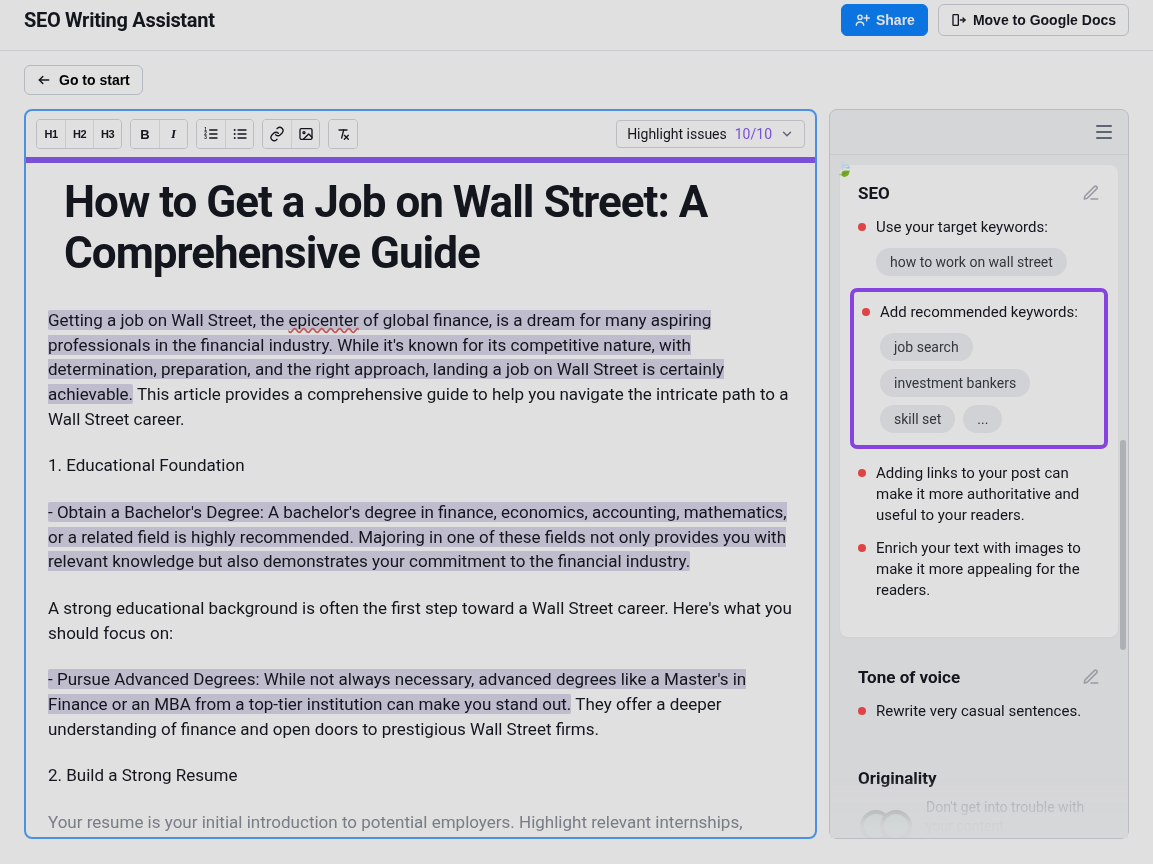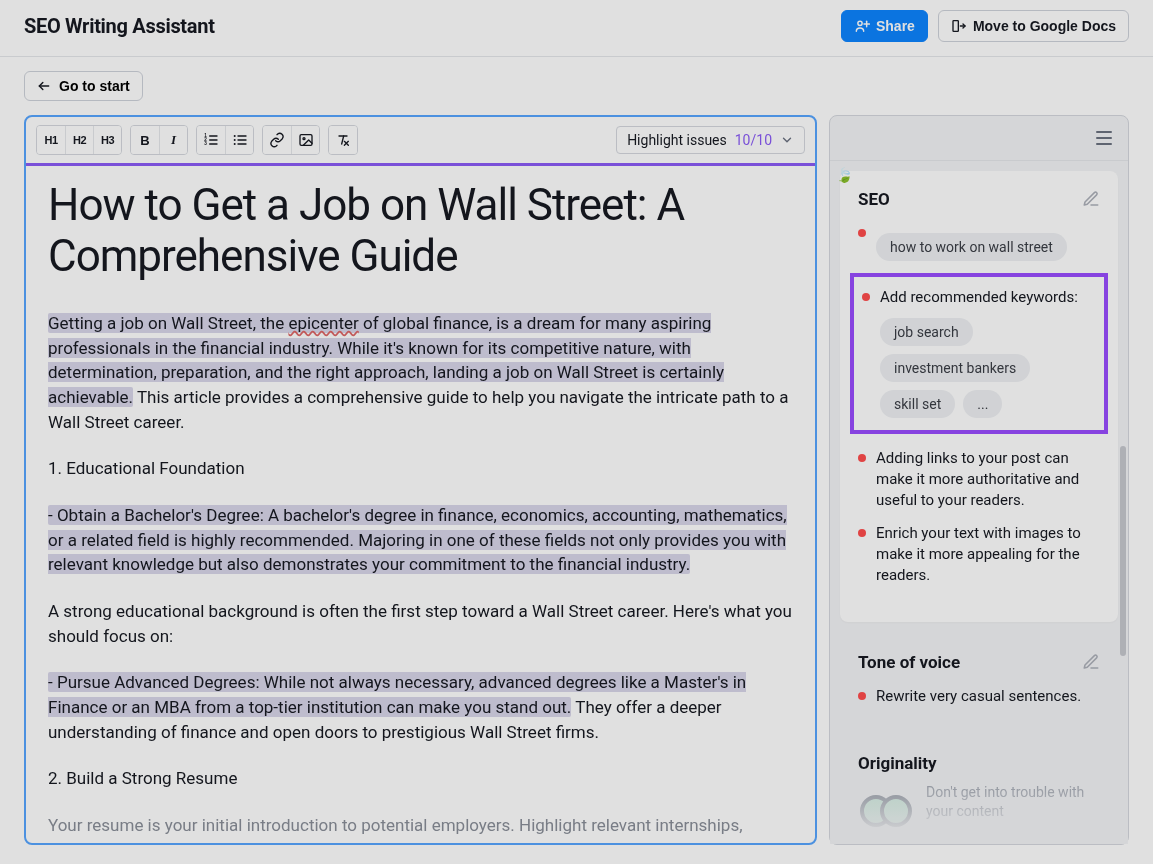--- a/index.html
+++ b/index.html
@@ -2,50 +2,50 @@
 <html><head>
 <meta charset="utf-8">
 <style>
   * { box-sizing: border-box; margin: 0; padding: 0; }
   body { font-family: -apple-system, BlinkMacSystemFont, "Segoe UI", Roboto, Helvetica, Arial, sans-serif; background: #fff; color: #171a22; width: 1153px; height: 864px; overflow: hidden; position: relative; }
   
   
   .overlay { position: absolute; inset: 0; background: rgba(0,0,0,0.12); pointer-events: none; z-index: 5; }
   
   
-  .header { display: flex; align-items: center; justify-content: space-between; padding: 10px 24px 14px; border-bottom: 1px solid #e5e7eb; }
+  .header { display: flex; align-items: center; justify-content: space-between; padding: 4px 24px 14px; border-bottom: 1px solid #e5e7eb; }
   .header-title { font-size: 20px; font-weight: 700; letter-spacing: -0.3px; }
   .header-actions { display: flex; gap: 10px; }
   .btn { display: inline-flex; align-items: center; gap: 6px; border-radius: 6px; font-size: 14px; font-weight: 600; padding: 7px 12px; cursor: pointer; }
   .btn-primary { background: #0d84ff; color: #fff; border: 1px solid #0d84ff; }
   .btn-secondary { background: #fff; color: #171a22; border: 1px solid #cfd3db; }
   .btn svg { flex: none; }
   
   
   .subnav { padding: 14px 24px; }
   .btn-ghost { display: inline-flex; align-items: center; gap: 8px; border: 1px solid #cfd3db; background: #fff; border-radius: 6px; padding: 6px 12px; font-size: 14px; font-weight: 600; cursor: pointer; }
   
   
   .main { display: flex; gap: 12px; padding: 0 24px 24px; height: calc(864px - 110px); }
   .editor-pane { flex: 1; border: 2px solid #57a6ff; border-radius: 8px; background: #fff; display: flex; flex-direction: column; min-width: 0; }
   .side-pane { width: 300px; border: 1px solid #d5d8de; border-radius: 8px; background: #f3f4f6; display: flex; flex-direction: column; position: relative; }
   
   
-  .editor-toolbar { display: flex; align-items: center; padding: 8px 10px; border-bottom: 3px solid #8b5cf6; gap: 8px; }
+  .editor-toolbar { display: flex; align-items: center; padding: 8px 10px; border-bottom: 6px solid #8b5cf6; gap: 8px; }
   .tool-group { display: flex; border: 1px solid #d5d8de; border-radius: 4px; overflow: hidden; }
   .tool-btn { width: 28px; height: 28px; display: flex; align-items: center; justify-content: center; background: #fff; border: none; cursor: pointer; font-size: 13px; font-weight: 700; color: #171a22; }
   .tool-group .tool-btn + .tool-btn { border-left: 1px solid #e5e7eb; }
   .tool-btn.heading { font-size: 11px; letter-spacing: -0.5px; }
   .toolbar-spacer { flex: 1; }
   .highlight-dropdown { display: flex; align-items: center; gap: 8px; border: 1px solid #d5d8de; border-radius: 4px; padding: 5px 10px; font-size: 14px; cursor: pointer; background:#fff; }
   .highlight-count { color: #8b5cf6; }
   
   
   .editor-body { padding: 14px 22px 30px; overflow: auto; flex: 1; }
-  .editor-body h1 { font-size: 44px; font-weight: 400; line-height: 1.15; letter-spacing: -1px; margin-bottom: 30px; }
+  .editor-body h1 { font-size: 44px; font-weight: 700; line-height: 1.15; letter-spacing: -1px; margin-bottom: 30px; margin-left: 16px; }
   .editor-body p { font-size: 17px; line-height: 1.45; margin-bottom: 22px; color: #171a22; }
   .hl { background: #d9d6ea; border-radius: 2px; }
   .spellerr { text-decoration: underline wavy #d66; text-decoration-skip-ink: none; }
   
   
   .side-header { display: flex; justify-content: flex-end; padding: 10px 12px; border-bottom: 1px solid #e5e7eb; }
   .hamburger { width:24px; height:24px; display:flex; flex-direction:column; justify-content:center; gap:4px; cursor:pointer; align-items:center;}
   .hamburger span { display:block; width:16px; height:2px; background:#6b7280; border-radius:1px;}
   
   .side-body { padding: 10px 10px 0; overflow: auto; flex: 1; position: relative; }
@@ -53,21 +53,21 @@
   .card.dim { background: transparent; box-shadow:none; padding:16px 18px; }
   .card-head { display: flex; align-items: center; justify-content: space-between; margin-bottom: 14px; }
   .card-title { font-size: 17px; font-weight: 700; }
   .edit-icon { color: #adb1ba; cursor: pointer; }
   .suggest { display: flex; gap: 10px; margin-bottom: 12px; }
   .dot { width: 8px; height: 8px; border-radius: 50%; background: #ff4d4d; flex: none; margin-top: 6px; }
   .suggest-body { flex: 1; }
   .suggest-text { font-size: 15px; line-height: 1.4; color: #171a22; }
   .chips { display: flex; flex-wrap: wrap; gap: 8px; margin-top: 10px; }
   .chip { background: #eef0f3; color: #3b3e46; border-radius: 999px; padding: 6px 14px; font-size: 14px; cursor: pointer; }
-  .purple-box { border: 4px solid #9a4dff; border-radius: 0; padding: 10px 8px 12px; margin: 4px -8px 14px; }
+  .purple-box { border: 4px solid #9a4dff; border-radius: 7px; padding: 10px 8px 12px; margin: 4px -8px 14px; }
   .purple-box .suggest { margin-bottom: 0; }
   
   .originality-row { display:flex; gap:12px; align-items:flex-start; }
   .binoc { width:56px; height:42px; flex:none; position:relative; }
   .binoc::before, .binoc::after { content:""; position:absolute; width:24px; height:24px; border:4px solid #9aa0ab; border-radius:50%; top:12px; background:#cfeee0;}
   .binoc::before { left:2px; }
   .binoc::after { right:2px; }
   .fade-text { color:#a6abb5; font-size:14px; line-height:1.35; }
   
   
@@ -212,20 +212,21 @@
         <div class="card-head">
           <div class="card-title">SEO</div>
           <svg class="edit-icon" width="18" height="18" viewBox="0 0 24 24" fill="none" stroke="#adb1ba" stroke-width="2" stroke-linecap="round" stroke-linejoin="round">
               <path d="M12 20h9"></path>
               <path d="M16.5 3.5a2.1 2.1 0 0 1 3 3L7 19l-4 1 1-4Z"></path>
             </svg>
         </div>
         <div class="suggest">
           <div class="dot"></div>
           <div class="suggest-body">
+            <div class="suggest-text">Use your target keywords:</div>
             <div class="chips">
               <div class="chip">how to work on wall street</div>
             </div>
           </div>
         </div>
         <div class="purple-box">
           <div class="suggest">
             <div class="dot"></div>
             <div class="suggest-body">
               <div class="suggest-text">Add recommended keywords:</div>

